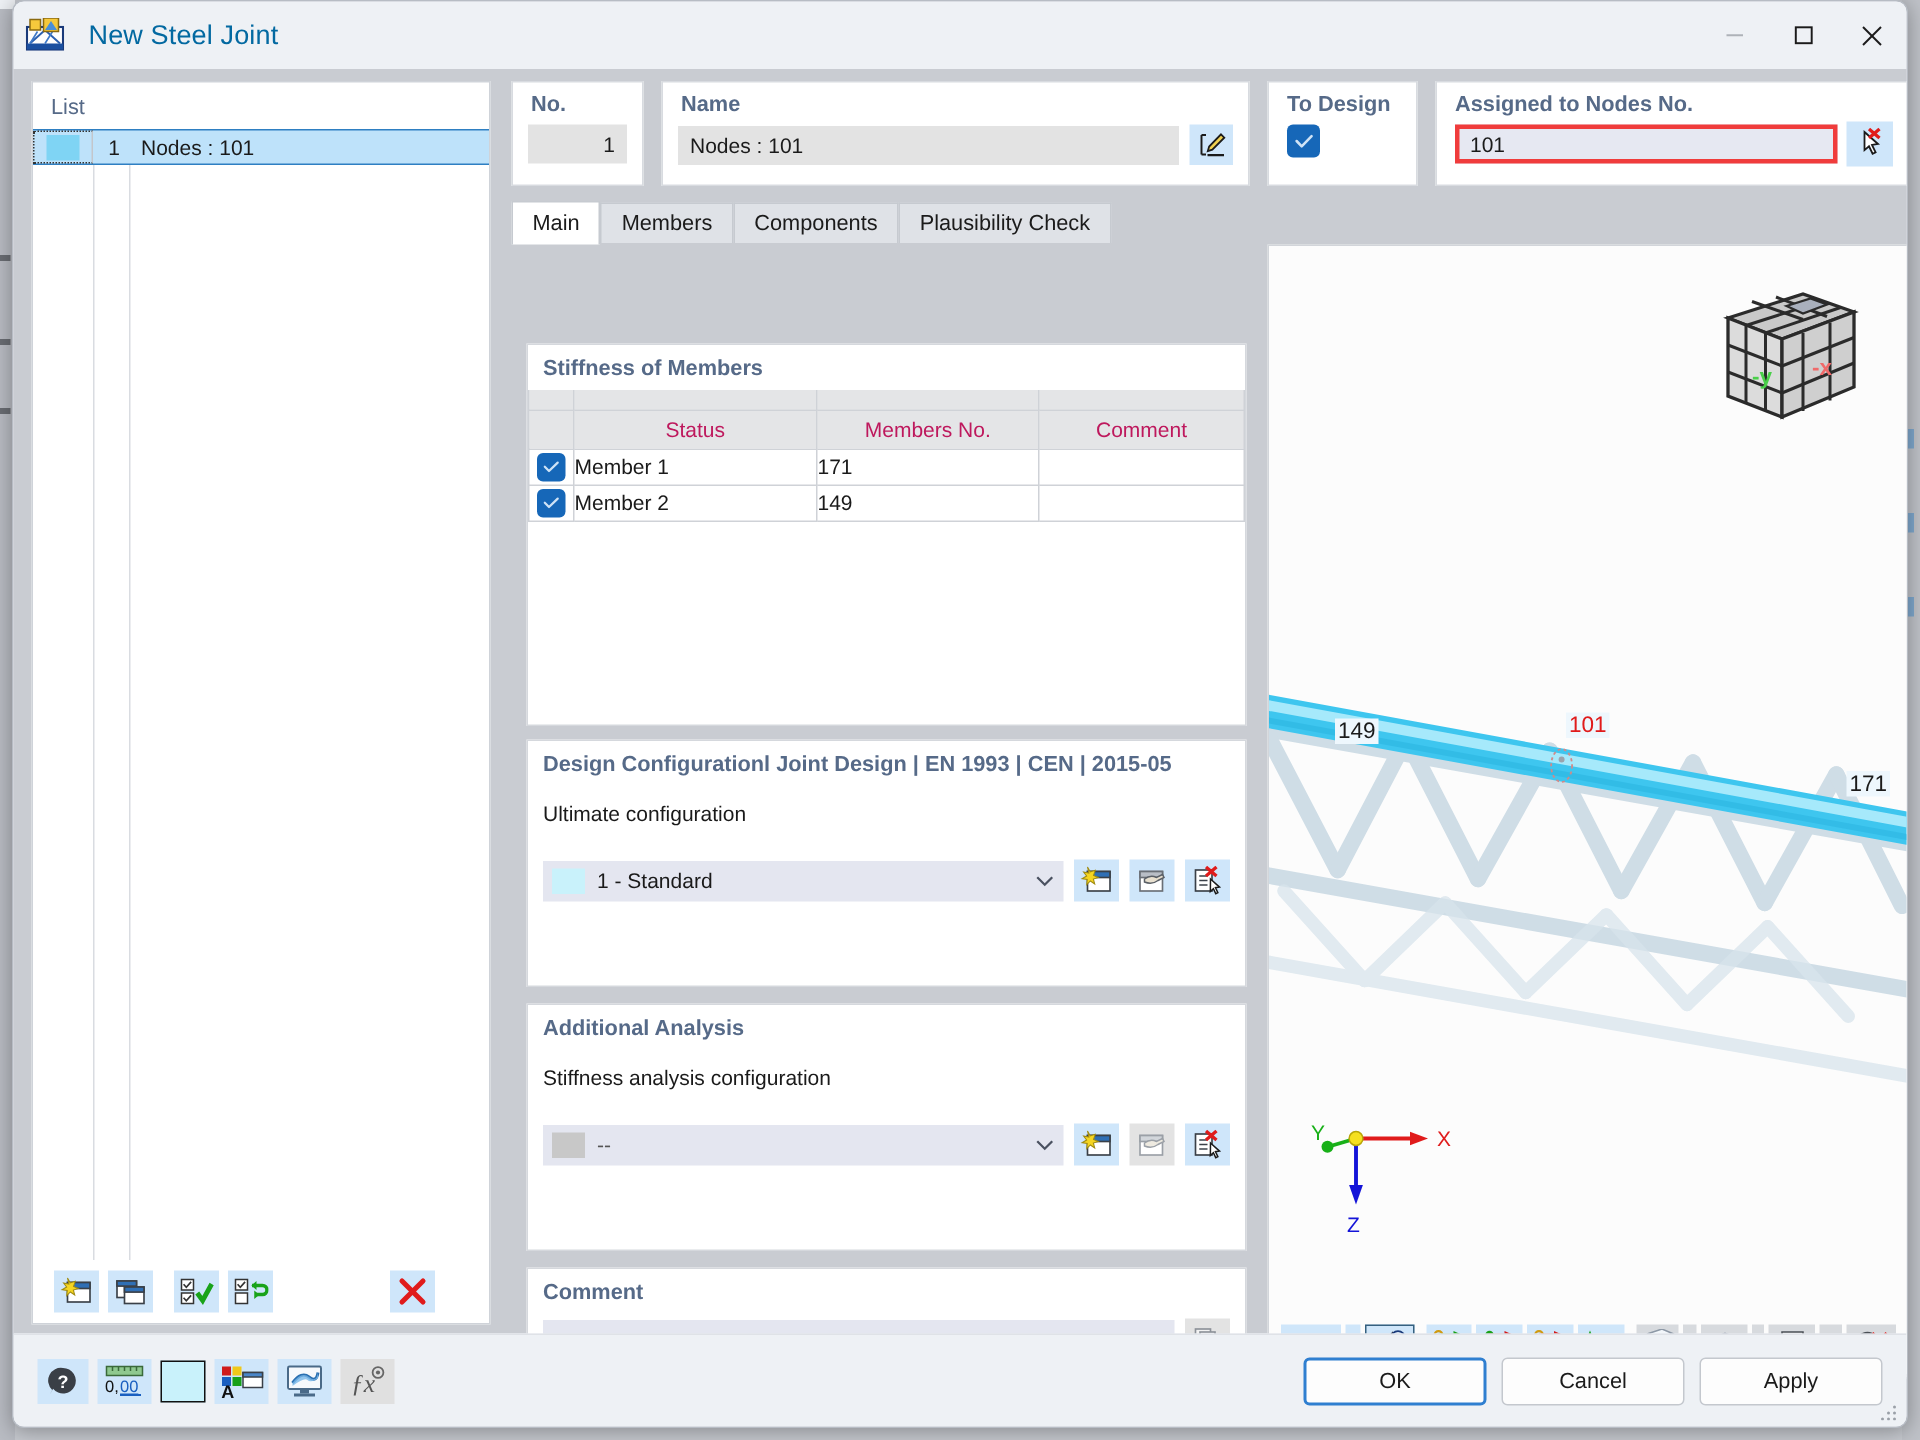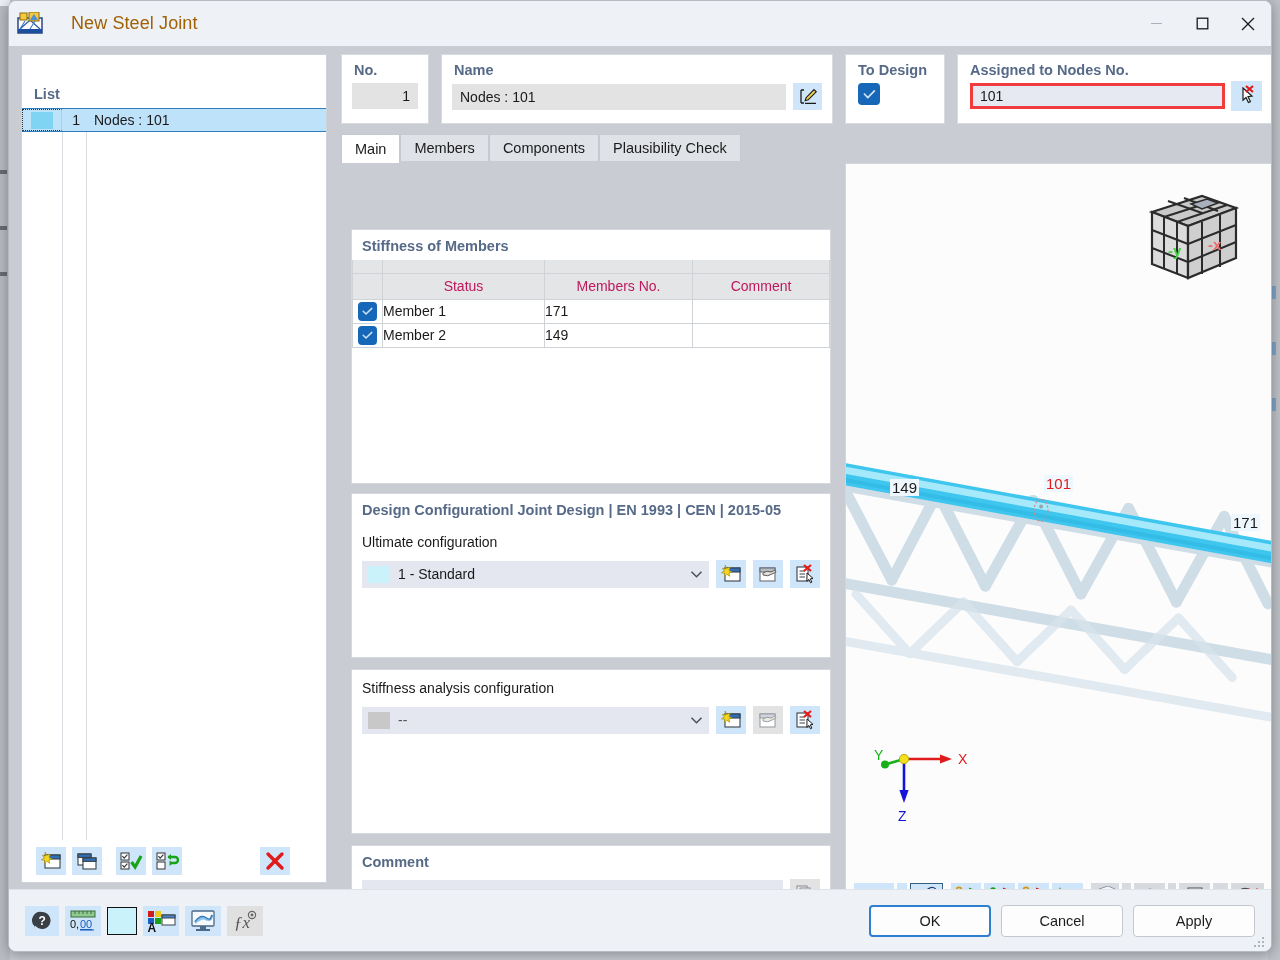--- a/index.html
+++ b/index.html
@@ -28,34 +28,34 @@
     position:absolute; left:8px; top:0; width:1264px; height:952px;
     background:#eef1f5; border-radius:8px;
     box-shadow:0 2px 14px rgba(0,0,0,.33);
     border:1px solid #b7bcc4;
     display:flex; flex-direction:column; overflow:hidden;
   }
 
   
   .titlebar { height:45px; background:#eef1f5; display:flex; align-items:center; flex:0 0 auto; }
   .title-icon { width:26px; height:24px; margin-left:8px; position:relative; }
-  .title-text { margin-left:28px; font-size:18px; color:#a16207; letter-spacing:.1px; }
+  .title-text { margin-left:16px; font-size:18px; color:#0369a1; letter-spacing:.1px; }
   .win-btns { margin-left:auto; display:flex; height:45px; }
   .win-btn { width:46px; height:45px; display:flex; align-items:center; justify-content:center; }
 
   
   .client { flex:1 1 auto; background:#c9ccd2; position:relative; padding:8px 0 0 0; }
 
   
   .card { background:#fff; border:1px solid #d8dbe0; }
 
   
   .list-panel { position:absolute; left:12px; top:8px; width:306px; height:829px;
       background:#fff; border:1px solid #cfd3d9; display:flex; flex-direction:column; }
-  .list-head { padding:9px 0 6px 12px; font-weight:bold; font-size:14.5px; color:#566a88;margin-top:22px; }
+  .list-head { padding:9px 0 6px 12px; font-weight:normal; font-size:14.5px; color:#566a88; }
   .list-body { flex:1 1 auto; position:relative; }
   .list-row { height:24px; display:flex; align-items:center; background:#bee2fa;
       border-top:1px solid #2e7fc2; border-bottom:1px solid #2e7fc2; }
   .list-row .swatch-cell { width:40px; height:100%; display:flex; align-items:center; justify-content:center;
       border:1px dotted #333; border-right:1px solid #c3c6cb; }
   .list-row .swatch { width:22px; height:17px; background:#7fd4f4; }
   .list-row .no { width:24px; text-align:right; padding-right:6px; font-size:14px; }
   .list-row .lbl { padding-left:8px; font-size:14px; }
   .list-grid-v { position:absolute; top:24px; left:40px; width:1px; bottom:0; background:#d9dce1; }
   .list-grid-v2 { position:absolute; top:24px; left:64px; width:1px; bottom:0; background:#d9dce1; }
@@ -76,21 +76,21 @@
       padding:0 8px; font-size:14px; }
   .txt-input { background:#e3e3e3; height:26px; display:flex; align-items:center;
       padding:0 8px; font-size:14px; }
   .nodes-input { background:#e6e8f2; height:26px; display:flex; align-items:center;
       padding:0 7px; font-size:14px; border:3px solid #f03c3c; }
   .chk { width:22px; height:22px; border-radius:4px; background:#1667b8;
       display:flex; align-items:center; justify-content:center; cursor:pointer; }
 
   
   .tabs { position:absolute; left:332px; top:88px; width:932px; height:145px; }
-  .tabstrip { display:flex; align-items:flex-start; height:29px; }
+  .tabstrip { display:flex; align-items:center; height:29px; }
   .tab { height:27px; padding:0 13px; display:flex; align-items:center; font-size:14.5px;
       background:#dfe2e7; border:1px solid #c6cad0; border-bottom:none; color:#1b1b1b; cursor:pointer; }
   .tab.active { background:#fff; height:29px; border-color:#c6cad0; position:relative; z-index:2; }
 
   
   .panel-wrap { position:absolute; left:332px; top:117px; width:500px; bottom:22px; }
   .p-assign { position:absolute; left:10px; top:66px; width:480px; height:255px;
       background:#fff; border:1px solid #d5d8dd; }
   .p-design { position:absolute; left:10px; top:330px; width:480px; height:165px;
       background:#fff; border:1px solid #d5d8dd; }
@@ -104,21 +104,21 @@
   table.mtab { width:100%; border-collapse:collapse; table-layout:fixed; }
   table.mtab .spacer td { height:13px; background:#e4e5e7; border:1px solid #cfd2d7; border-top:none; }
   table.mtab th { background:#e4e5e7; border:1px solid #cfd2d7; height:26px; font-weight:normal;
       font-size:14px; color:#be185d; }
   table.mtab td { border:1px solid #cfd2d7; height:24px; font-size:14px; padding:0 0; background:#fff; }
   table.mtab td.c-chk { padding:0; text-align:center; background:#fff; }
   .tchk { width:19px; height:19px; border-radius:4px; background:#1667b8; display:inline-flex;
       align-items:center; justify-content:center; cursor:pointer; vertical-align:middle; }
 
   
-  .sel-label { padding:10px 0 10px 10px; font-size:14px; }
+  .sel-label { padding:10px 0 23px 10px; font-size:14px; }
   .sel-row { display:flex; align-items:center; gap:7px; padding:0 10px; }
   .sel { flex:1 1 auto; height:27px; background:#e4e6f0; display:flex; align-items:center;
       padding:0 6px; font-size:14px; cursor:pointer; }
   .sel .sw { width:22px; height:17px; margin-right:8px; }
   .sel .caret { margin-left:auto; }
   .sel.dis { color:#555; }
   .cbtn { width:30px; height:28px; }
 
   
   .viewport { position:absolute; left:836px; top:117px; width:428px; height:756px;
@@ -397,20 +397,21 @@
               <line x1="5.5" y1="13" x2="11" y2="13" stroke="#3a4048" stroke-width="1"></line>
               <line x1="10" y1="1" x2="17" y2="7" stroke="#e01b1b" stroke-width="2.2"></line>
               <line x1="17" y1="1" x2="10" y2="7" stroke="#e01b1b" stroke-width="2.2"></line>
               <path d="M13 9 l6 5.4 -2.7.4 1.6 3.3 -1.4.7 -1.6-3.3 -2 1.8z" fill="#fff" stroke="#1b1b1b" stroke-width="1"></path>
             </svg>
           </div>
         </div>
       </div>
 
       <div class="p-add">
+        <div class="p-head">Additional Analysis</div>
         <div class="sel-label">Stiffness analysis configuration</div>
         <div class="sel-row">
           <div class="sel dis">
             <span class="sw" style="background:#c8c8c8"></span>
             <span>--</span>
             <span class="caret">
               <svg width="13" height="9" viewBox="0 0 13 9">
                   <path d="M1.5 1.8 L6.5 6.8 L11.5 1.8" fill="none" stroke="#4a5160" stroke-width="1.5"></path>
                 </svg>
             </span>

